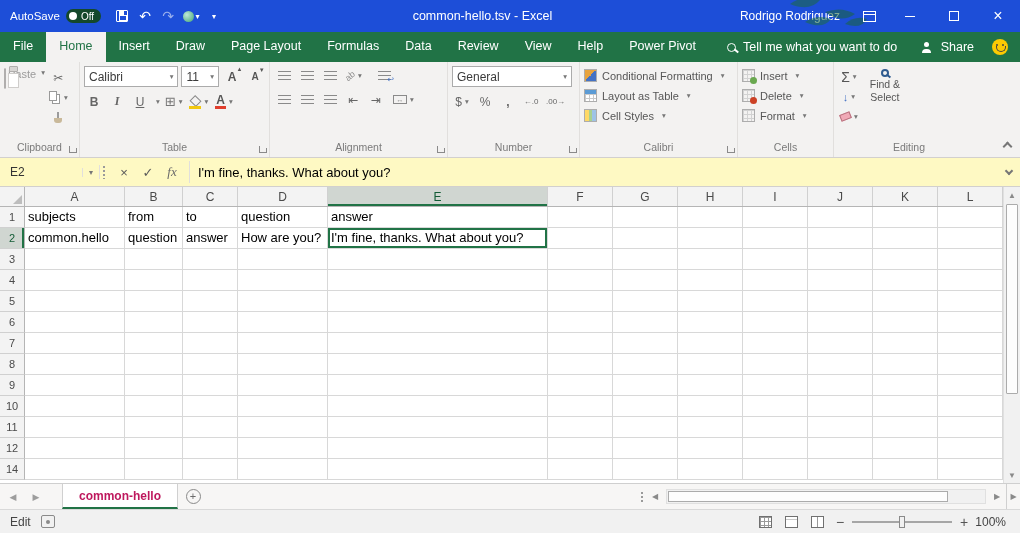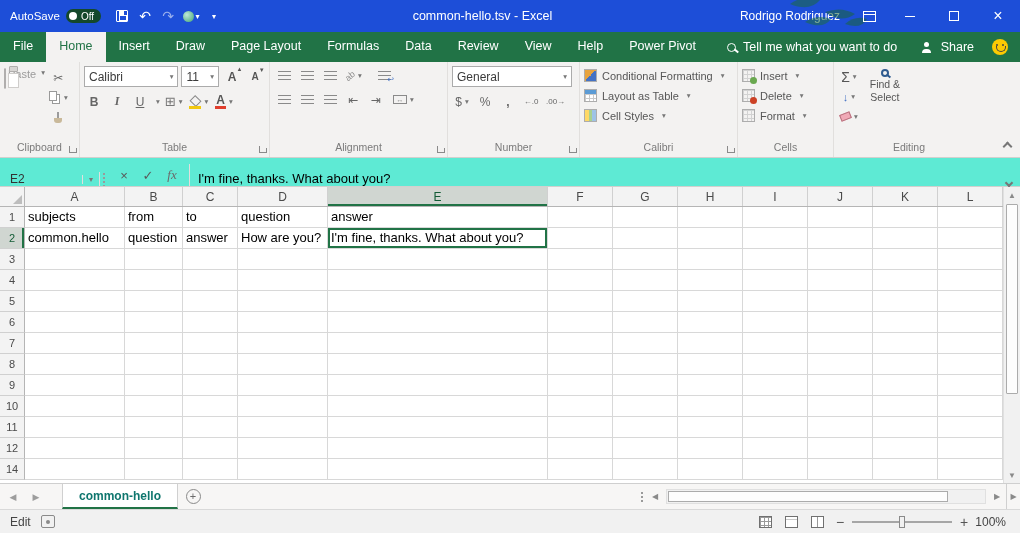--- a/index.html
+++ b/index.html
@@ -108,21 +108,21 @@
   .sigma{font-size:14px;color:#565656;line-height:1}
   .i-filldown{color:#4472c4;font-size:11px}
   .i-eraser{width:11px;height:7px;background:#f0a9b6;border:1px solid #b7717e;transform:rotate(-22deg);display:inline-block}
   .i-funnel{width:0;height:0;border-left:5px solid transparent;border-right:5px solid transparent;border-top:6px solid #8a8a8a;display:inline-block}
   .i-magblue{width:8px;height:8px;border:2px solid #2f5b8f;border-radius:50%;position:relative;display:inline-block}
   .i-magblue::after{content:"";position:absolute;width:5px;height:2px;background:#2f5b8f;right:-4px;bottom:-2px;transform:rotate(40deg)}
   .twoLine{display:flex;flex-direction:column;align-items:center;gap:1px;font-size:10.5px;padding:3px 6px 0;cursor:pointer;line-height:1.15}
   .ribbon-collapse{position:absolute;right:9px;bottom:7px;width:7px;height:7px;border-top:2px solid #777;border-left:2px solid #777;transform:rotate(45deg);cursor:pointer}
 
   
-  .formulabar{height:29px;background:#5eead4;border-bottom:1px solid #d2d0ce;display:flex;align-items:flex-end;flex:0 0 auto}
+  .formulabar{height:29px;background:#fef9c3;border-bottom:1px solid #d2d0ce;display:flex;align-items:center;flex:0 0 auto}
   .namebox{width:100px;border-right:1px solid #e1dfdd;display:flex;align-items:center;justify-content:space-between;padding:0 6px 0 10px;font-size:12px;color:#333;cursor:pointer}
   .nb-dd{font-size:8px;color:#777;border-left:1px solid #e1dfdd;padding-left:6px;height:100%;display:flex;align-items:center}
   .fb-handle{width:7px;display:flex;align-items:center;justify-content:center}
   .fb-handle i{width:2px;height:14px;background-image:radial-gradient(circle,#9a9a9a 1px,transparent 1px);background-size:2px 4px;display:block}
   .fxbtns{display:flex;align-items:center;gap:2px;border-right:1px solid #e1dfdd;padding:0 6px}
   .fxb{width:22px;height:22px;display:flex;align-items:center;justify-content:center;color:#595959;font-size:13px;cursor:pointer}
   .fxb.fx{font-family:"Liberation Serif","DejaVu Serif",serif;font-style:italic;color:#6a6a6a}
   .formula-text{flex:1;display:flex;align-items:center;padding:0 8px;font-size:13px;color:#000;white-space:nowrap;overflow:hidden}
   .fb-expand{width:22px;display:flex;align-items:center;justify-content:center}
   .fb-expand i{width:6px;height:6px;border-right:2px solid #777;border-bottom:2px solid #777;transform:rotate(45deg);display:block;margin-top:-3px}
@@ -145,21 +145,21 @@
 
   
   .vscroll{position:absolute;top:0;right:0;bottom:0;width:17px;background:#f1f1f1;border-left:1px solid #e0e0e0;display:flex;flex-direction:column;align-items:center}
   .varrow{height:16px;display:flex;align-items:center;justify-content:center;font-size:8px;color:#8a8a8a;width:100%;cursor:pointer}
   .vtrack{flex:1;width:100%;position:relative}
   .vthumb{position:absolute;top:1px;left:2px;right:2px;height:72%;background:#fdfdfd;border:1px solid #ababab;border-radius:1px;cursor:grab}
 
   
   .sheetbar{height:26px;background:#f7f6f5;border-top:1px solid #cfcfcf;display:flex;align-items:stretch;flex:0 0 auto}
   .snav{width:26px;display:flex;align-items:center;justify-content:center;color:#9d9d9d;font-size:9px;cursor:pointer}
-  .stab{display:flex;align-items:center;padding:0 16px;background:#fff;border-left:1px solid #d0d0d0;border-right:1px solid #d0d0d0;border-bottom:2px solid #217346;color:#0f766e;font-weight:bold;font-size:12px;margin-left:16px;cursor:pointer;white-space:nowrap}
+  .stab{display:flex;align-items:center;padding:0 16px;background:#fff;border-left:1px solid #d0d0d0;border-right:1px solid #d0d0d0;border-bottom:2px solid #217346;color:#be185d;font-weight:bold;font-size:12px;margin-left:16px;cursor:pointer;white-space:nowrap}
   .addsheet{width:30px;display:flex;align-items:center;justify-content:center}
   .addsheet i{width:15px;height:15px;border-radius:50%;border:1px solid #8a8a8a;color:#6a6a6a;font-size:11px;line-height:13px;text-align:center;font-style:normal;cursor:pointer}
   .sb-spacer{flex:1}
   .sb-dots{width:8px;display:flex;align-items:center;justify-content:center;cursor:col-resize}
   .sb-dots i{width:2px;height:12px;background-image:radial-gradient(circle,#9a9a9a 1px,transparent 1px);background-size:2px 4px;display:block}
   .harrow{width:18px;display:flex;align-items:center;justify-content:center;color:#8a8a8a;font-size:8px;cursor:pointer}
   .htrack{width:320px;position:relative;margin:5px 2px;background:#f1f1f1;border:1px solid #e0e0e0}
   .hthumb{position:absolute;left:1px;top:1px;bottom:1px;width:88%;background:#fdfdfd;border:1px solid #ababab;cursor:grab}
   .sb-split{width:14px;border-left:1px solid #d0d0d0;display:flex;align-items:center;justify-content:center;color:#8a8a8a;font-size:8px;cursor:pointer}
 

